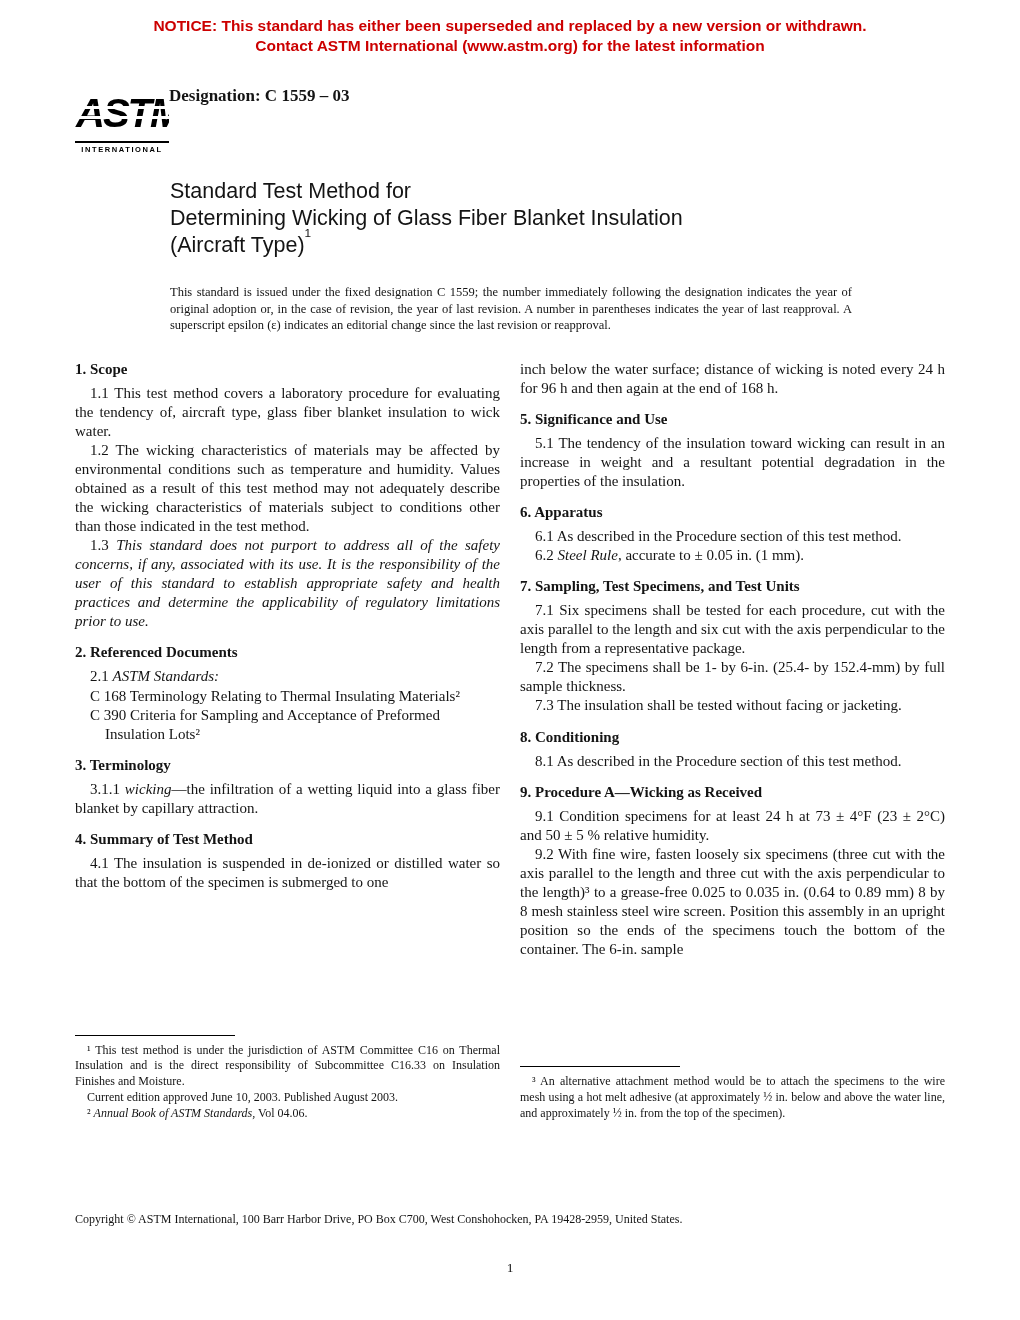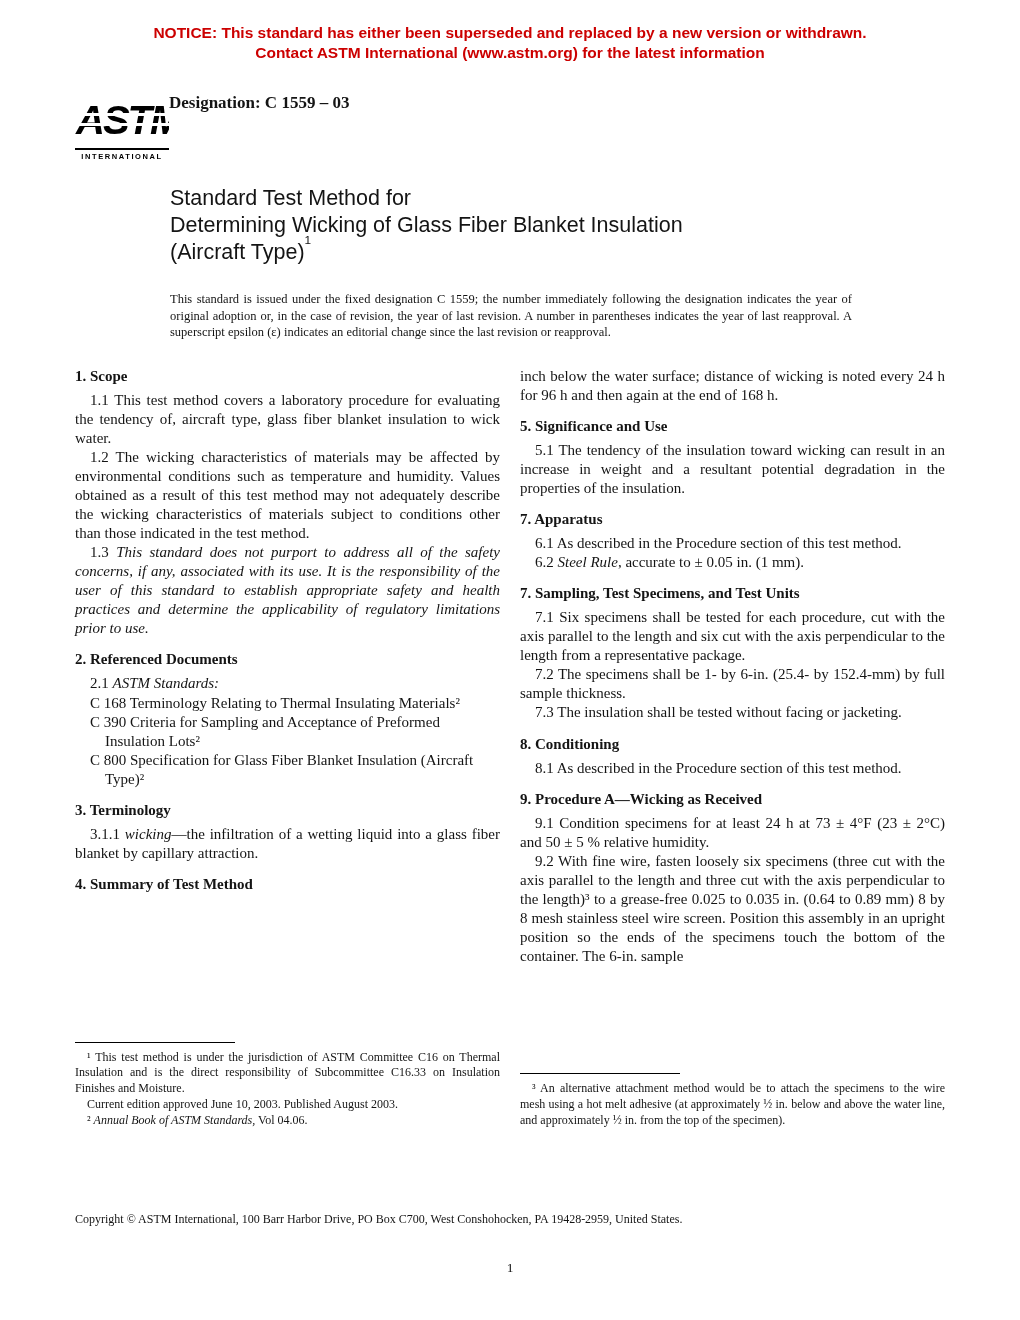--- a/index.html
+++ b/index.html
@@ -6,21 +6,21 @@
   html { background: #ffffff; }
   body {
     width: 1020px;
     height: 1320px;
     position: relative;
     background: #ffffff;
     font-family: "Liberation Serif", serif;
     color: var(--color-text, #141414);
     overflow: hidden;
   }
-  .page { padding: 23px 75px 0 75px; }
+  .page { padding: 16px 75px 0 75px; }
 
   
   .notice {
     text-align: center;
     font-family: "Liberation Sans", sans-serif;
     font-weight: bold;
     font-size: 15.5px;
     line-height: 1.3;
     color: var(--color-notice, #cc0000);
   }
@@ -167,42 +167,42 @@
     <div class="col">
       <h2 class="sec-heading first">1. Scope</h2>
       <p class="para">1.1 This test method covers a laboratory procedure for evaluating the tendency of, aircraft type, glass fiber blanket insulation to wick water.</p>
       <p class="para">1.2 The wicking characteristics of materials may be affected by environmental conditions such as temperature and humidity. Values obtained as a result of this test method may not adequately describe the wicking characteristics of materials subject to conditions other than those indicated in the test method.</p>
       <p class="para"><span>1.3 </span><span class="it">This standard does not purport to address all of the safety concerns, if any, associated with its use. It is the responsibility of the user of this standard to establish appropriate safety and health practices and determine the applicability of regulatory limitations prior to use.</span></p>
 
       <h2 class="sec-heading">2. Referenced Documents</h2>
       <p class="para"><span>2.1 </span><span class="it">ASTM Standards:</span></p>
       <p class="ref">C 168 Terminology Relating to Thermal Insulating Materials²</p>
       <p class="ref">C 390 Criteria for Sampling and Acceptance of Preformed Insulation Lots²</p>
-      <p class="ref">C 800 Specification for Glass Fiber Blanket Insulation (Aircraft Type)²</p>
 
       <h2 class="sec-heading">3. Terminology</h2>
       <p class="para"><span>3.1.1 </span><span class="it">wicking</span><span>—the infiltration of a wetting liquid into a glass fiber blanket by capillary attraction.</span></p>
 
       <h2 class="sec-heading">4. Summary of Test Method</h2>
+      <p class="para">4.1 The insulation is suspended in de-ionized or distilled water so that the bottom of the specimen is submerged to one</p>
 
       <div class="footnotes">
         <div class="fn-rule"></div>
         <p class="fn">¹ This test method is under the jurisdiction of ASTM Committee C16 on Thermal Insulation and is the direct responsibility of Subcommittee C16.33 on Insulation Finishes and Moisture.</p>
         <p class="fn">Current edition approved June 10, 2003. Published August 2003.</p>
         <p class="fn"><span>² </span><span class="it">Annual Book of ASTM Standards,</span><span> Vol 04.06.</span></p>
       </div>
     </div>
 
     <div class="col">
       <p class="para noindent">inch below the water surface; distance of wicking is noted every 24 h for 96 h and then again at the end of 168 h.</p>
 
       <h2 class="sec-heading">5. Significance and Use</h2>
       <p class="para">5.1 The tendency of the insulation toward wicking can result in an increase in weight and a resultant potential degradation in the properties of the insulation.</p>
 
-      <h2 class="sec-heading">7. Apparatus</h2>
+      <h2 class="sec-heading">6. Apparatus</h2>
       <p class="para">6.1 As described in the Procedure section of this test method.</p>
       <p class="para"><span>6.2 </span><span class="it">Steel Rule</span><span>, accurate to ± 0.05 in. (1 mm).</span></p>
 
       <h2 class="sec-heading">7. Sampling, Test Specimens, and Test Units</h2>
       <p class="para">7.1 Six specimens shall be tested for each procedure, cut with the axis parallel to the length and six cut with the axis perpendicular to the length from a representative package.</p>
       <p class="para">7.2 The specimens shall be 1- by 6-in. (25.4- by 152.4-mm) by full sample thickness.</p>
       <p class="para">7.3 The insulation shall be tested without facing or jacketing.</p>
 
       <h2 class="sec-heading">8. Conditioning</h2>
       <p class="para">8.1 As described in the Procedure section of this test method.</p>

